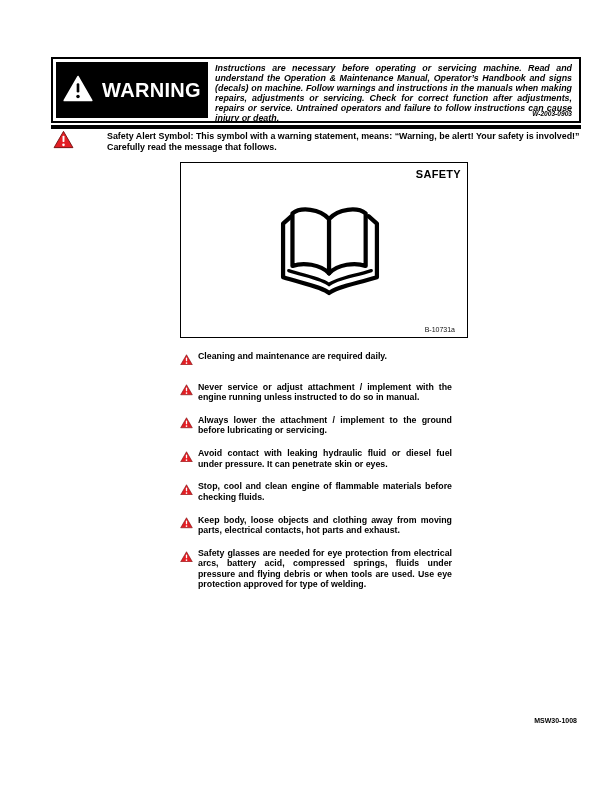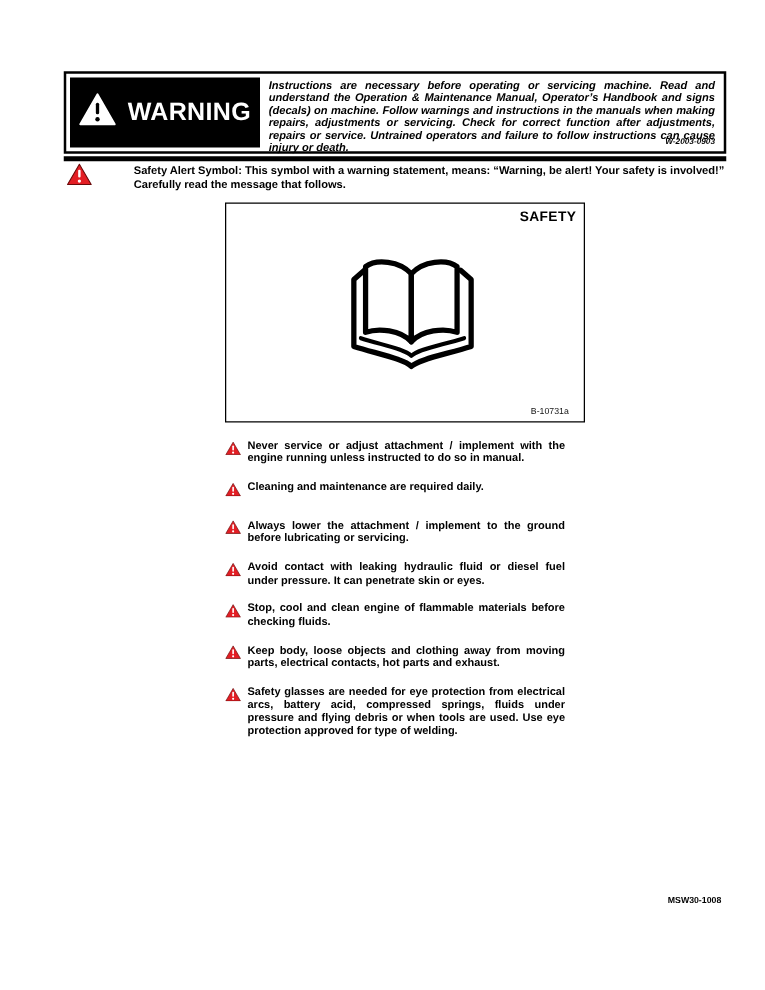--- a/index.html
+++ b/index.html
@@ -159,36 +159,36 @@
     <div class="figure-code">B-10731a</div>
   </div>
 
   <ul class="bullet-list">
     <li class="bullet-item">
       <span class="bullet-icon"><svg width="13" height="11.5" viewBox="0 0 24 21">
             <path d="M12 1.2 L22.8 19.8 H1.2 Z" fill="#e31e24" stroke="#6b0a0a" stroke-width="1" stroke-linejoin="round"></path>
             <rect x="10.8" y="6.2" width="2.4" height="7.2" rx="1" fill="#ffffff"></rect>
             <circle cx="12" cy="16.6" r="1.6" fill="#ffffff"></circle>
           </svg></span>
+      <span class="bullet-text">Cleaning and maintenance are required daily.</span>
+    </li>
+    <li class="bullet-item">
+      <span class="bullet-icon"><svg width="13" height="11.5" viewBox="0 0 24 21">
+            <path d="M12 1.2 L22.8 19.8 H1.2 Z" fill="#e31e24" stroke="#6b0a0a" stroke-width="1" stroke-linejoin="round"></path>
+            <rect x="10.8" y="6.2" width="2.4" height="7.2" rx="1" fill="#ffffff"></rect>
+            <circle cx="12" cy="16.6" r="1.6" fill="#ffffff"></circle>
+          </svg></span>
       <span class="bullet-text">Never service or adjust attachment / implement with the engine running unless instructed to do so in manual.</span>
     </li>
     <li class="bullet-item">
       <span class="bullet-icon"><svg width="13" height="11.5" viewBox="0 0 24 21">
             <path d="M12 1.2 L22.8 19.8 H1.2 Z" fill="#e31e24" stroke="#6b0a0a" stroke-width="1" stroke-linejoin="round"></path>
             <rect x="10.8" y="6.2" width="2.4" height="7.2" rx="1" fill="#ffffff"></rect>
             <circle cx="12" cy="16.6" r="1.6" fill="#ffffff"></circle>
           </svg></span>
-      <span class="bullet-text">Cleaning and maintenance are required daily.</span>
-    </li>
-    <li class="bullet-item">
-      <span class="bullet-icon"><svg width="13" height="11.5" viewBox="0 0 24 21">
-            <path d="M12 1.2 L22.8 19.8 H1.2 Z" fill="#e31e24" stroke="#6b0a0a" stroke-width="1" stroke-linejoin="round"></path>
-            <rect x="10.8" y="6.2" width="2.4" height="7.2" rx="1" fill="#ffffff"></rect>
-            <circle cx="12" cy="16.6" r="1.6" fill="#ffffff"></circle>
-          </svg></span>
       <span class="bullet-text">Always lower the attachment / implement to the ground before lubricating or servicing.</span>
     </li>
     <li class="bullet-item">
       <span class="bullet-icon"><svg width="13" height="11.5" viewBox="0 0 24 21">
             <path d="M12 1.2 L22.8 19.8 H1.2 Z" fill="#e31e24" stroke="#6b0a0a" stroke-width="1" stroke-linejoin="round"></path>
             <rect x="10.8" y="6.2" width="2.4" height="7.2" rx="1" fill="#ffffff"></rect>
             <circle cx="12" cy="16.6" r="1.6" fill="#ffffff"></circle>
           </svg></span>
       <span class="bullet-text">Avoid contact with leaking hydraulic fluid or diesel fuel under pressure. It can penetrate skin or eyes.</span>
     </li>

